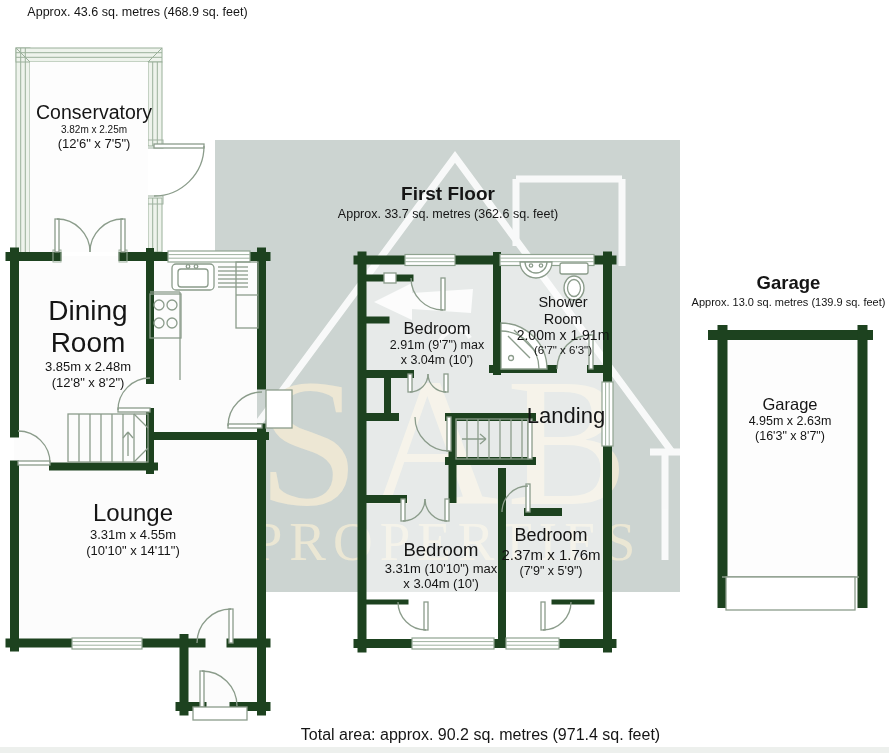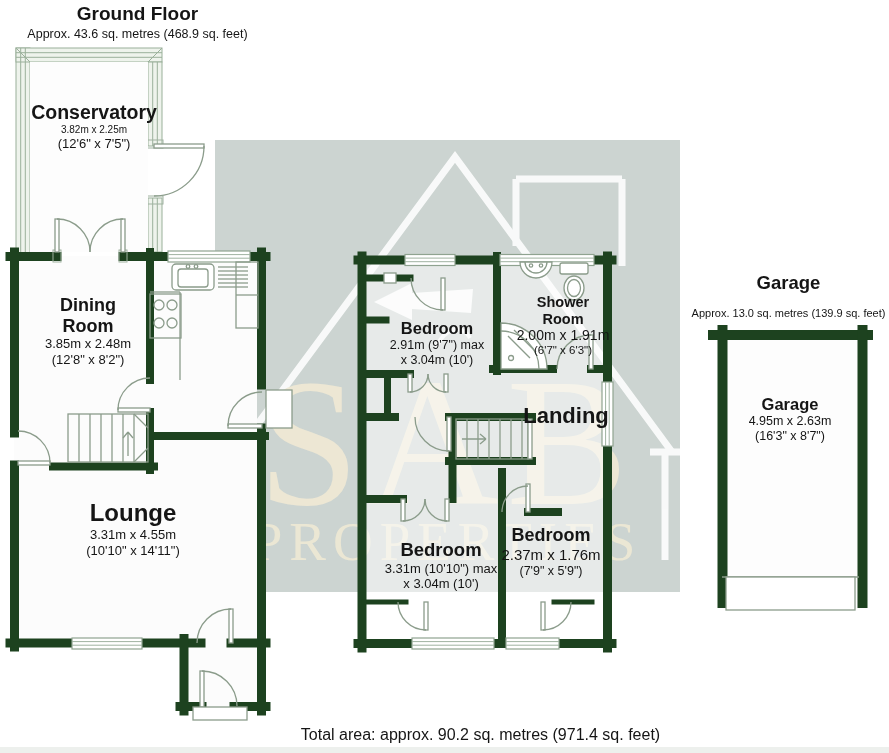--- a/index.html
+++ b/index.html
@@ -19,21 +19,21 @@
   .wall{stroke:#1d421f;stroke-width:9;fill:none;stroke-linecap:square;}
   .w8{stroke-width:8}.w7{stroke-width:7}.w5{stroke-width:5}.w10{stroke-width:10}
   .thin{stroke:#8b9c8b;stroke-width:1.3;fill:none;}
   .thinf{stroke:#8b9c8b;stroke-width:1.3;fill:#ffffff;}
   .win{stroke:#8fa390;stroke-width:1.2;fill:#ffffff;}
   .winl{stroke:#9fb2a0;stroke-width:1;fill:none;}
   .band{fill:#eef3ec;stroke:#9ab09a;stroke-width:1;}
   .bandl{stroke:#9ab09a;stroke-width:1;fill:none;}
   
   .lbl{position:absolute;text-align:center;line-height:1.18;z-index:5;}
-  .nm{font-weight:700;}
+  .nm{font-weight:400;}
   .c{position:relative;left:50%;transform:translateX(-50%);white-space:nowrap;width:max-content;}
   .hdr-t{font-weight:700;font-size:19px;}
   .hdr-s{font-size:12.5px;margin-top:2px;}
   .strip{position:absolute;left:0;top:747px;width:889px;height:6px;background:#edf0ed;z-index:1;}
 </style>
 </head>
 <body>
 
 <div class="stage">
 
@@ -290,43 +290,46 @@
         <line class="wall w10" x1="862.5" y1="330" x2="862.5" y2="603"></line>
       </g>
       <g>
         <line class="thin" x1="722" y1="577" x2="859" y2="577"></line>
         <rect class="thinf" x="726" y="577" width="129" height="33"></rect>
       </g>
     </g>
   </svg>
 
   <div class="lbl" style="left:10px;top:3px;width:255px;">
-    <div class="hdr-t c">Ground Floor</div>
     <div class="hdr-s c">Approx. 43.6 sq. metres (468.9 sq. feet)</div>
   </div>
 
   <div class="lbl" style="left:24px;top:101px;width:140px;">
     <div class="nm c" style="font-size:19.5px">Conservatory</div>
     <div class="c" style="font-size:10px">3.82m x 2.25m</div>
     <div class="c" style="font-size:13px">(12'6" x 7'5")</div>
   </div>
 
   <div class="lbl" style="left:38px;top:295px;width:100px;">
-    <div class="nm" style="font-size:18px;line-height:1.15">Dining Room</div>
+    <div class="nm" style="font-size:28px;line-height:1.15">Dining Room</div>
     <div class="c" style="font-size:13px">3.85m x 2.48m</div>
     <div class="c" style="font-size:13px">(12'8" x 8'2")</div>
   </div>
 
 
   <div class="lbl" style="left:63px;top:499px;width:140px;">
     <div class="nm c" style="font-size:24px">Lounge</div>
     <div class="c" style="font-size:13px">3.31m x 4.55m</div>
     <div class="c" style="font-size:13px">(10'10" x 14'11")</div>
   </div>
 
+  <div class="lbl" style="left:317px;top:183px;width:262px;">
+    <div class="hdr-t c">First Floor</div>
+    <div class="hdr-s c">Approx. 33.7 sq. metres (362.6 sq. feet)</div>
+  </div>
 
   <div class="lbl" style="left:377px;top:319px;width:120px;">
     <div class="nm c" style="font-size:16.5px">Bedroom</div>
     <div class="c" style="font-size:12.5px">2.91m (9'7") max</div>
     <div class="c" style="font-size:12.5px">x 3.04m (10')</div>
   </div>
 
   <div class="lbl" style="left:523px;top:294px;width:80px;">
     <div class="nm" style="font-size:14.5px;line-height:1.15">Shower Room</div>
     <div class="c" style="font-size:14px">2.00m x 1.91m</div>
@@ -344,21 +347,21 @@
   </div>
 
   <div class="lbl" style="left:486px;top:525px;width:130px;">
     <div class="nm c" style="font-size:18px">Bedroom</div>
     <div class="c" style="font-size:15px">2.37m x 1.76m</div>
     <div class="c" style="font-size:12.5px">(7'9" x 5'9")</div>
   </div>
 
   <div class="lbl" style="left:688px;top:272px;width:201px;">
     <div class="hdr-t c" style="font-size:18.5px">Garage</div>
-    <div class="c" style="font-size:11px;margin-top:13px">Approx. 13.0 sq. metres (139.9 sq. feet)</div>
+    <div class="c" style="font-size:11px;margin-top:2px">Approx. 13.0 sq. metres (139.9 sq. feet)</div>
   </div>
 
   <div class="lbl" style="left:720px;top:395px;width:140px;">
     <div class="nm c" style="font-size:16.5px">Garage</div>
     <div class="c" style="font-size:12.5px">4.95m x 2.63m</div>
     <div class="c" style="font-size:12.5px">(16'3" x 8'7")</div>
   </div>
 
   <div class="lbl" style="left:0px;top:726px;width:889px;font-size:16px;padding-left:36px;">Total area: approx. 90.2 sq. metres (971.4 sq. feet)</div>
 

